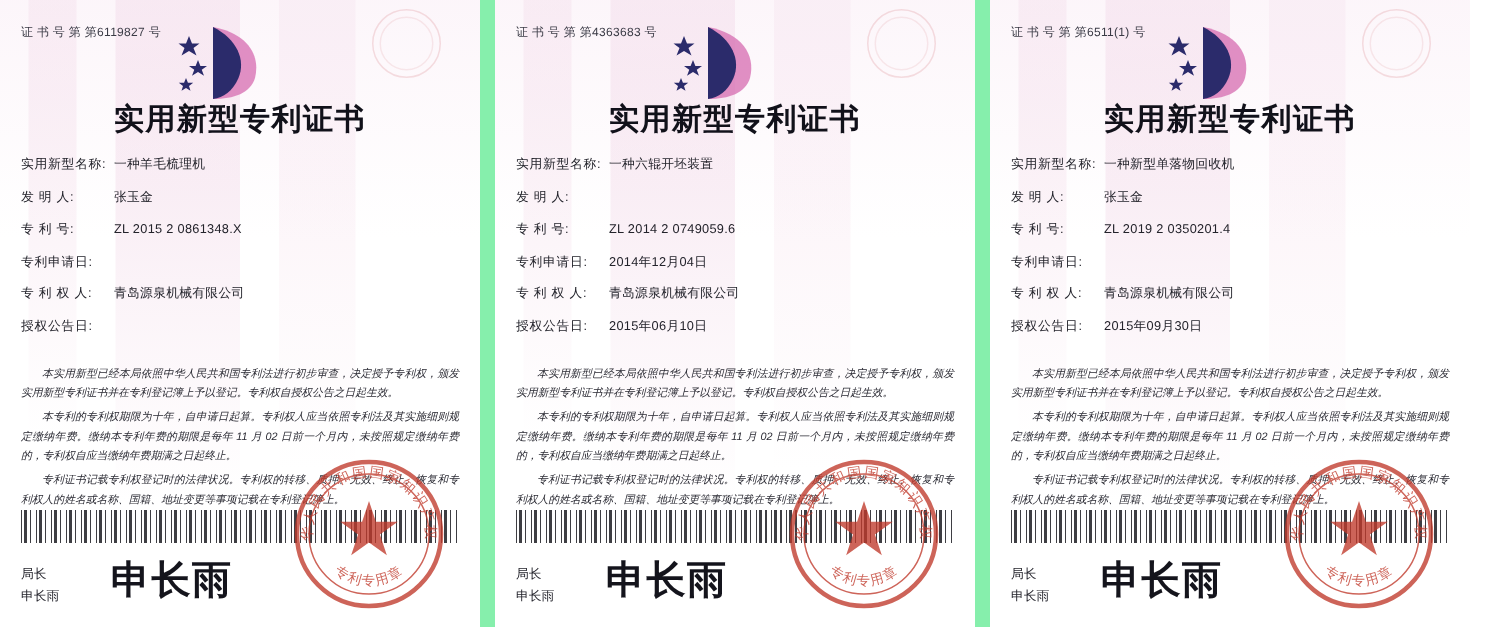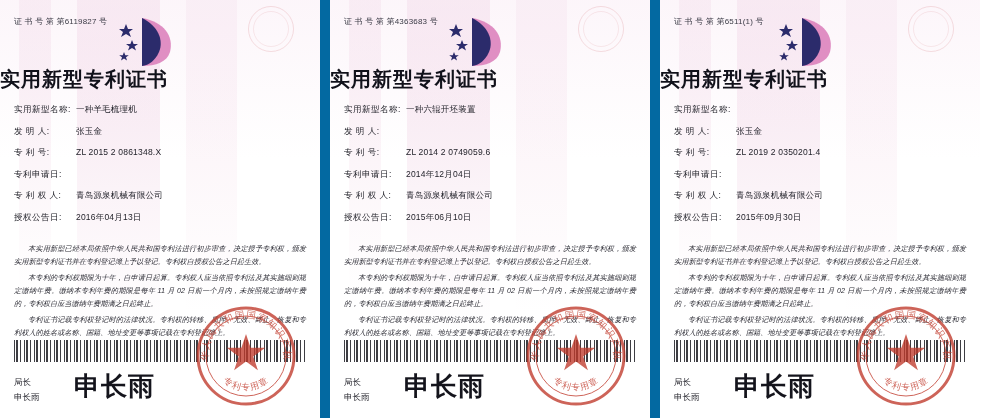--- a/index.html
+++ b/index.html
@@ -8,21 +8,21 @@
     background: #ffffff;
     width: 1000px;
     height: 418px;
     overflow: hidden;
     font-family: "Liberation Sans", sans-serif;
   }
   .sheet {
     position: relative;
     width: 980px;
     height: 418px;
-    background: #0369a1;
+    background: #86efac;
     display: flex;
     justify-content: space-between;
     align-items: flex-start;
   }
   .cert {
     position: relative;
     width: 320px;
     height: 418px;
     background: #ffffff;
     overflow: hidden;
@@ -104,20 +104,21 @@
     inset: 4px;
     border: 1px solid rgba(196,60,70,.22);
     border-radius: 50%;
   }
 
   .title {
     position: absolute;
     top: 66px;
     left: 0;
     width: 100%;
+    text-align: center;
     font-family: "DejaVu Serif", "Liberation Serif", serif;
     font-size: 20px;
     font-weight: bold;
     color: #11111a;
     letter-spacing: 1px;
   }
 
   .fields {
     position: absolute;
     left: 14px;
@@ -253,21 +254,20 @@
       </div>
       <div class="field">
         <span class="lab">专利申请日:</span>
       </div>
       <div class="field">
         <span class="lab">专  利  权  人:</span>
         <span class="val">青岛源泉机械有限公司</span>
       </div>
       <div class="field">
         <span class="lab">授权公告日:</span>
-        <span class="val">2016年04月13日</span>
       </div>
     </div>
 
     <div class="body-text">
       <p>本实用新型已经本局依照中华人民共和国专利法进行初步审查，决定授予专利权，颁发实用新型专利证书并在专利登记簿上予以登记。专利权自授权公告之日起生效。</p>
       <p>本专利的专利权期限为十年，自申请日起算。专利权人应当依照专利法及其实施细则规定缴纳年费。缴纳本专利年费的期限是每年 11 月 02 日前一个月内，未按照规定缴纳年费的，专利权自应当缴纳年费期满之日起终止。</p>
       <p>专利证书记载专利权登记时的法律状况。专利权的转移、质押、无效、终止、恢复和专利权人的姓名或名称、国籍、地址变更等事项记载在专利登记簿上。</p>
     </div>
 
     <div class="barcode"></div>
@@ -408,20 +408,21 @@
       </svg>
     </div>
 
     <div class="top-seal"></div>
 
     <div class="title">实用新型专利证书</div>
 
     <div class="fields">
       <div class="field">
         <span class="lab">实用新型名称:</span>
+        <span class="val">一种新型单落物回收机</span>
       </div>
       <div class="field">
         <span class="lab">发    明    人:</span>
         <span class="val">张玉金</span>
       </div>
       <div class="field">
         <span class="lab">专  利  号:</span>
         <span class="val">ZL 2019 2 0350201.4</span>
       </div>
       <div class="field">

